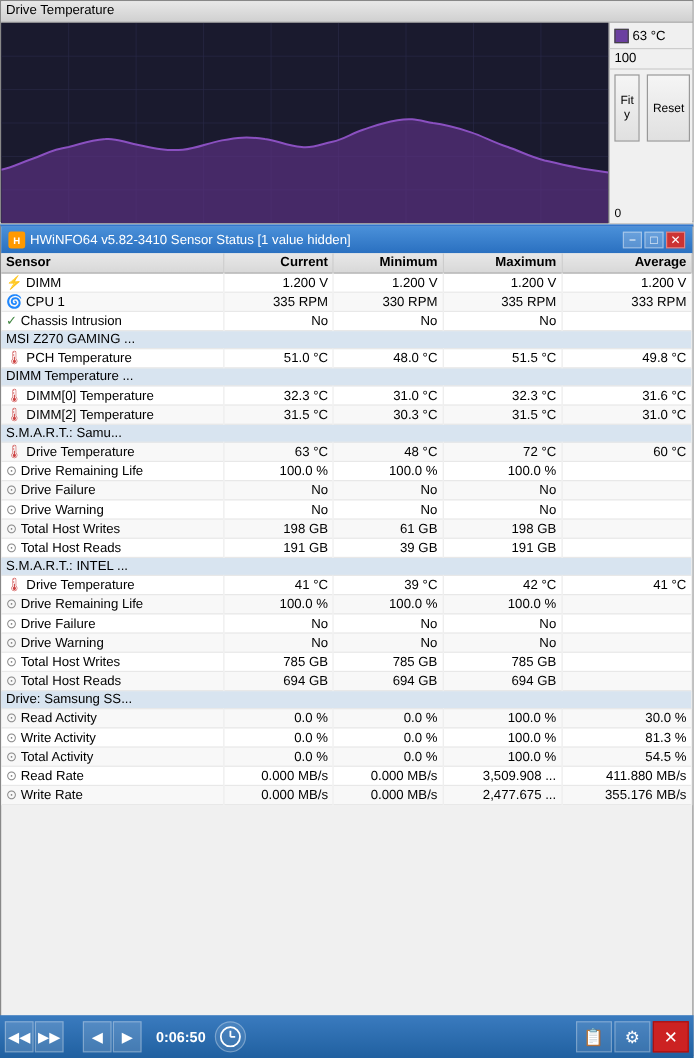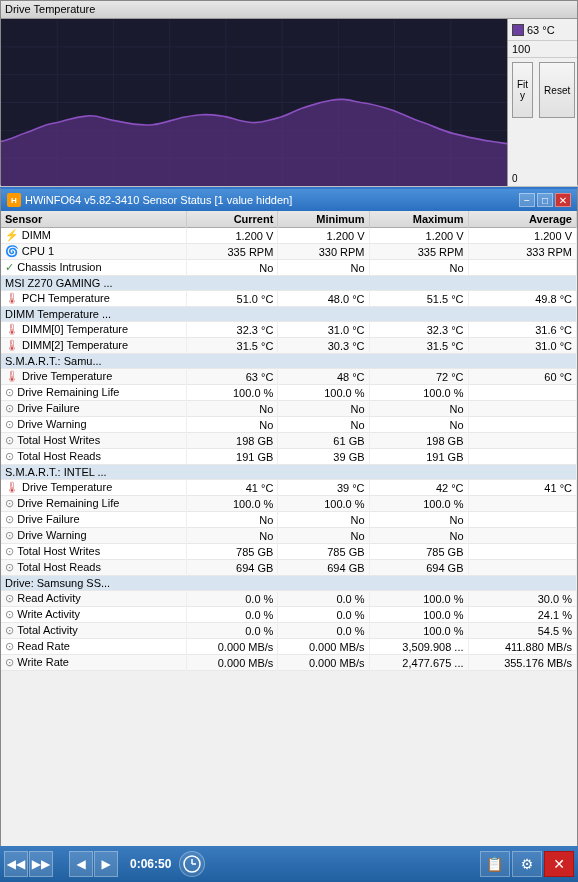--- a/index.html
+++ b/index.html
@@ -484,21 +484,21 @@
             <td>0.0 %</td>
             <td>0.0 %</td>
             <td>100.0 %</td>
             <td>30.0 %</td>
           </tr>
           <tr>
             <td><span style="color:#888888; margin-right:3px;">⊙</span>Write Activity</td>
             <td>0.0 %</td>
             <td>0.0 %</td>
             <td>100.0 %</td>
-            <td>24.1 %</td>
+            <td>81.3 %</td>
           </tr>
           <tr>
             <td><span style="color:#888888; margin-right:3px;">⊙</span>Total Activity</td>
             <td>0.0 %</td>
             <td>0.0 %</td>
             <td>100.0 %</td>
             <td>54.5 %</td>
           </tr>
           <tr>
             <td><span style="color:#888888; margin-right:3px;">⊙</span>Read Rate</td>

